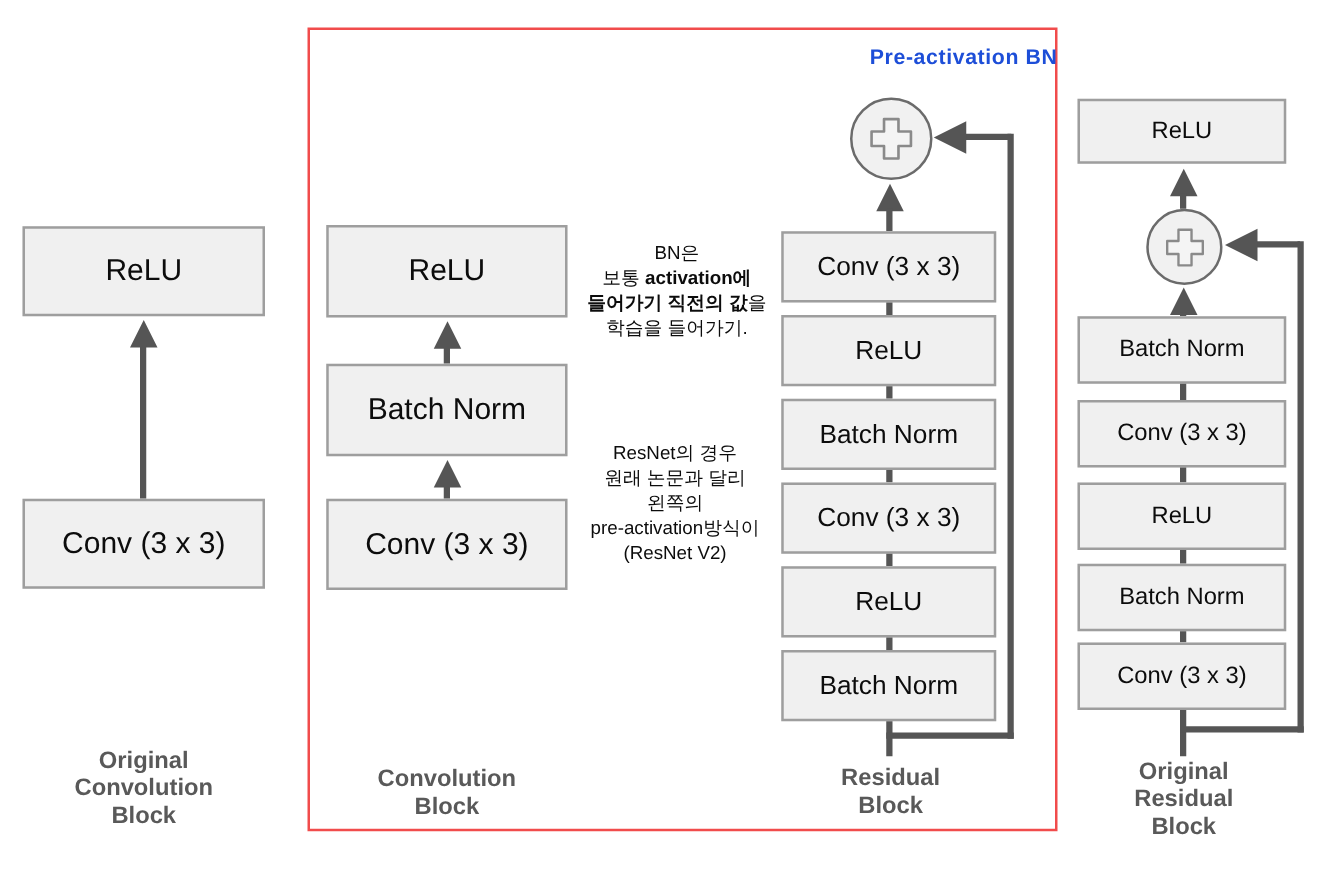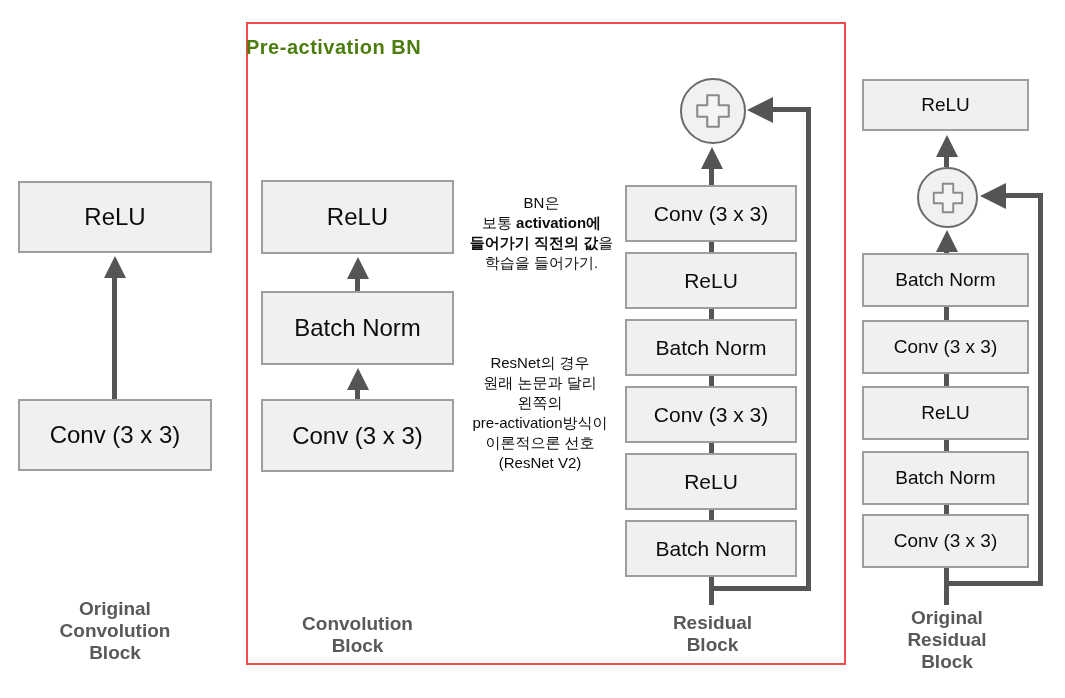--- a/index.html
+++ b/index.html
@@ -1,21 +1,21 @@
 <!DOCTYPE html>
 <html><head>
 <meta charset="utf-8">
 <style>
   html,body{margin:0;padding:0;background:#ffffff;}
   #canvas{
     position:relative;width:1065px;height:698px;background:#ffffff;overflow:hidden;
     font-family:"Liberation Sans",sans-serif;color:#111;
   }
   .red-frame{position:absolute;border:2px solid #f14c4c;box-sizing:border-box;background:transparent;}
-  .diagram-title{position:absolute;text-align:left;font-weight:bold;font-size:20px;color:#4d7c0f;letter-spacing:0.5px;}
+  .diagram-title{position:absolute;text-align:right;font-weight:bold;font-size:17px;color:#1d4ed8;letter-spacing:0.5px;}
   .box{
     position:absolute;background:#f0f0f0;border:2px solid #9e9e9e;box-sizing:border-box;
     display:flex;align-items:center;justify-content:center;color:#0c0c0c;
   }
   .box-lg{font-size:24px;}
   .box-md{font-size:21px;}
   .box-sm{font-size:19px;}
   .vline{position:absolute;width:5px;background:#555555;}
   .hline{position:absolute;height:5px;background:#555555;}
   .arrow-up{position:absolute;width:0;height:0;border-left:11px solid transparent;border-right:11px solid transparent;border-bottom:22px solid #555555;}
@@ -63,21 +63,20 @@
     <div><span>BN은</span></div>
     <div><span>보통 </span><b>activation에</b></div>
     <div><b>들어가기 직전의 값</b><span>을</span></div>
     <div>학습을 들어가기.</div>
   </div>
   <div class="note" style="left:450px;top:309px;width:180px;margin-top:44px;">
     <div>ResNet의 경우</div>
     <div>원래 논문과 달리</div>
     <div>왼쪽의</div>
     <div>pre-activation방식이</div>
-    <div>이론적으론 선호</div>
     <div>(ResNet V2)</div>
   </div>
 
   <div class="plus-circle" style="left:680px;top:78px;width:66px;height:66px;">
     <svg width="42" height="42" viewBox="0 0 40 40">
       <path d="M14.5 5 h11 v9.5 h9.5 v11 h-9.5 v9.5 h-11 v-9.5 h-9.5 v-11 h9.5 z" fill="#f4f4f4" stroke="#8a8a8a" stroke-width="2" stroke-linejoin="round"></path>
     </svg>
   </div>
   <div class="arrow-up" style="left:701px;top:147px;"></div>
   <div class="vline" style="left:709px;top:167px;height:18px;"></div>

